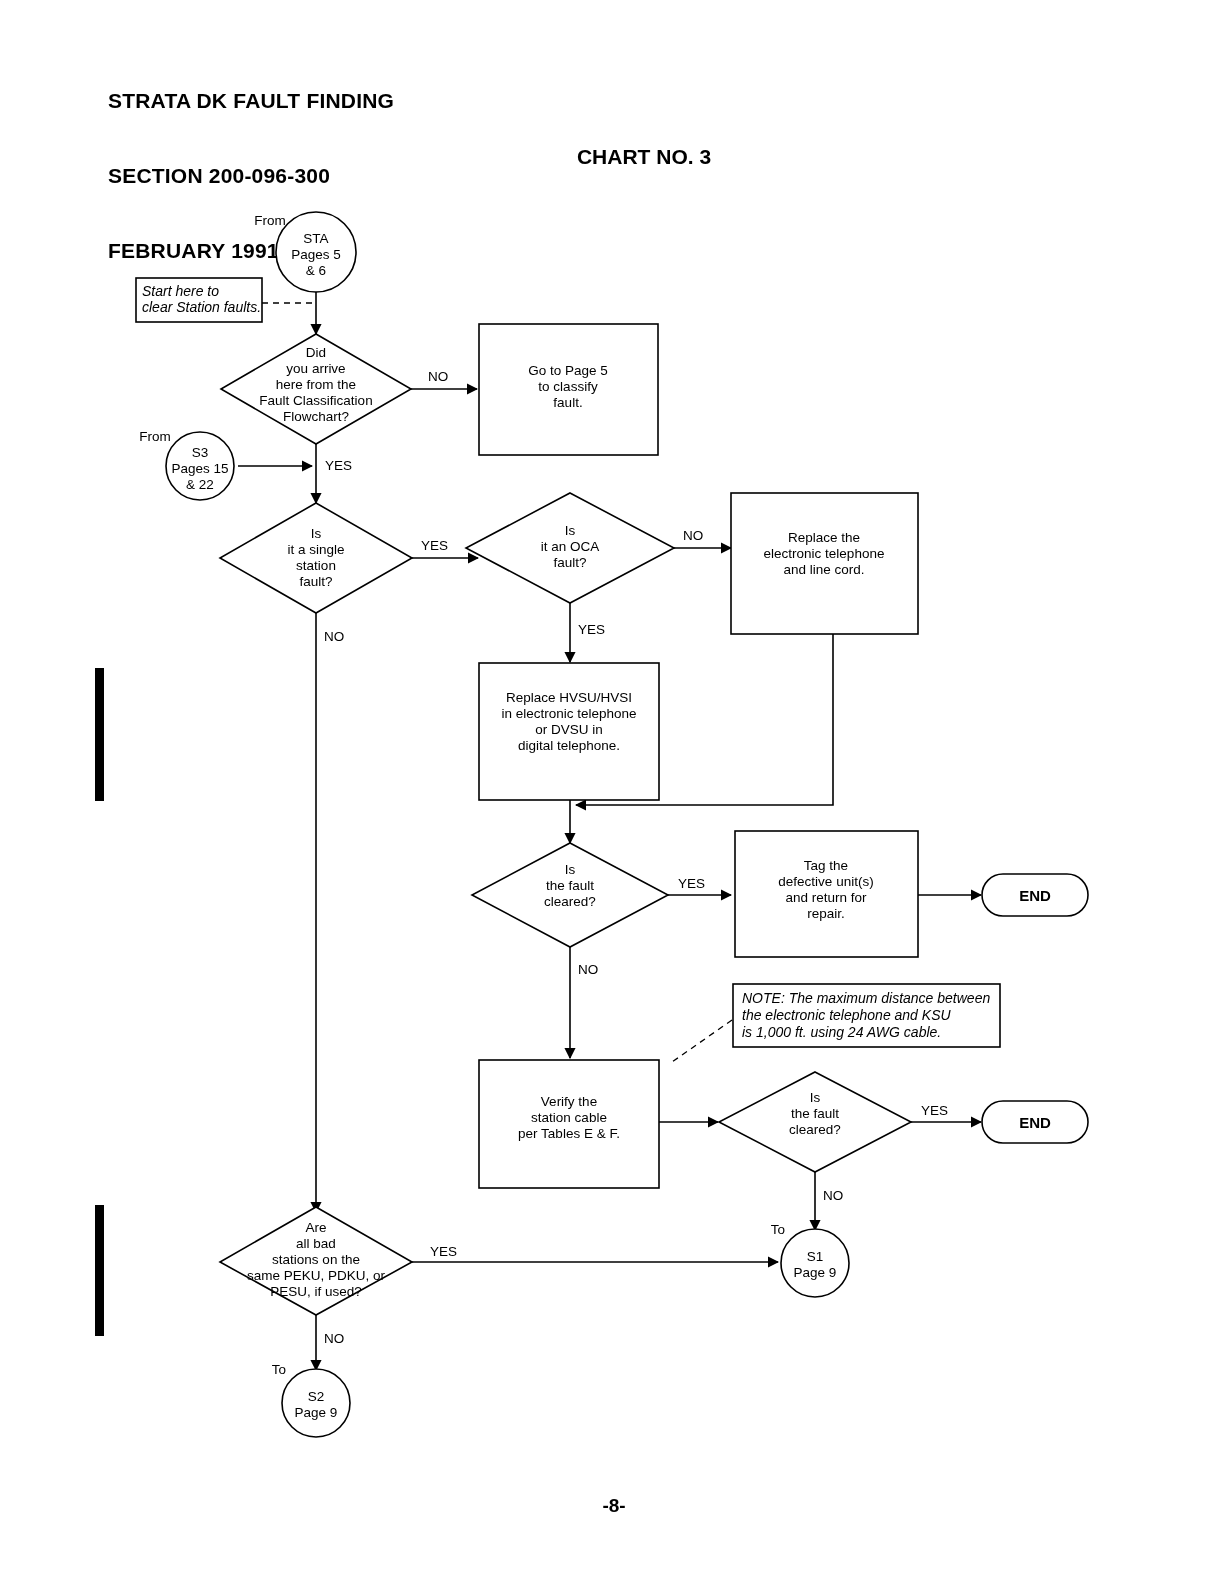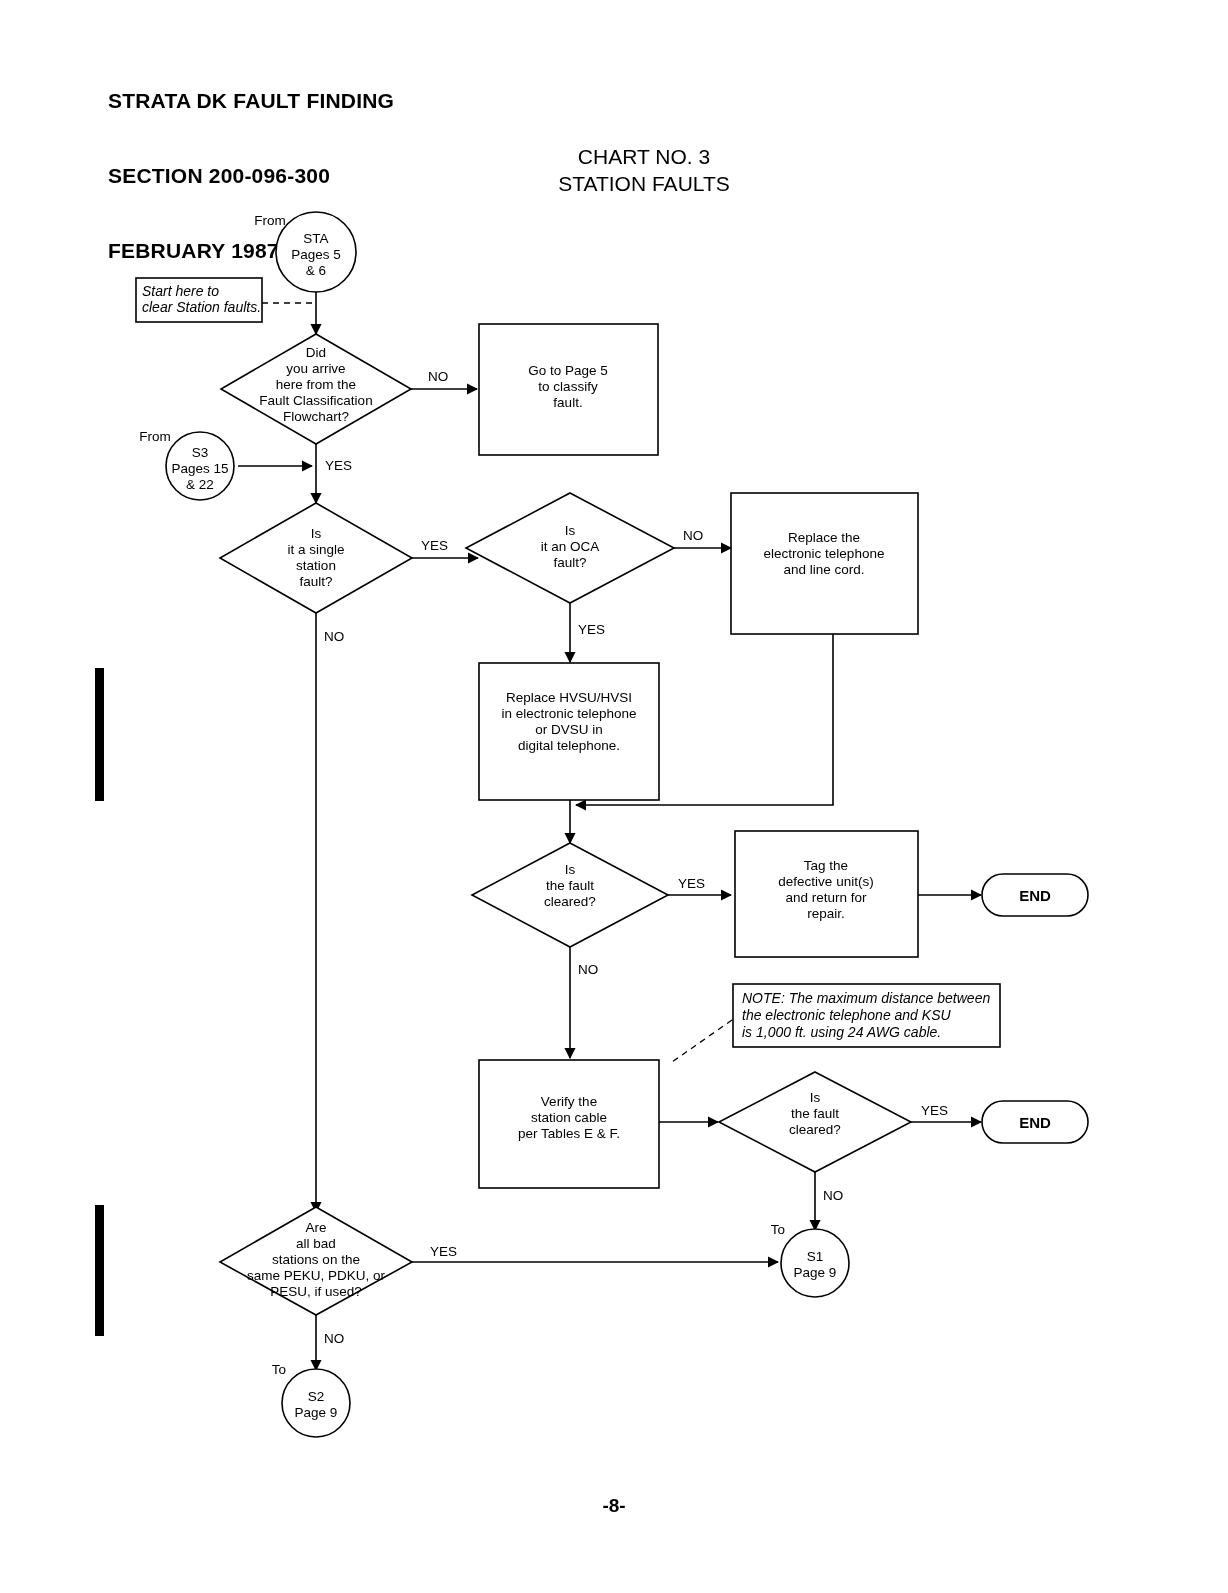--- a/index.html
+++ b/index.html
@@ -33,21 +33,21 @@
     white-space: pre;
   }
   .doc-header div { white-space: pre; }
   .chart-title {
     position: absolute;
     left: 404px;
     top: 143px;
     width: 480px;
     text-align: center;
     font-family: "Liberation Sans", sans-serif;
-    font-weight: normal;
+    font-weight: bold;
     font-size: 21px;
     line-height: 27px;
   }
   .page-number {
     position: absolute;
     left: 0;
     top: 1495px;
     width: 1228px;
     text-align: center;
     font-family: "Liberation Sans", sans-serif;
@@ -94,26 +94,25 @@
   }
 </style>
 </head>
 <body>
 
 <div id="page">
 
   <div class="doc-header">
     <div>STRATA DK FAULT FINDING</div>
     <div>SECTION 200-096-300</div>
-    <div>FEBRUARY 1987</div>
+    <div>FEBRUARY 1991</div>
   </div>
 
   <div class="chart-title">
     <div>CHART NO. 3</div>
-    <div>STATION FAULTS</div>
   </div>
 
   <div class="change-bar" id="cb1"></div>
   <div class="change-bar" id="cb2"></div>
 
   <div class="page-number">-8-</div>
 
   <svg class="flow" viewBox="0 0 1228 1593">
     <defs>
       <marker id="arrow" viewBox="0 0 10 10" refX="9" refY="5" markerWidth="7" markerHeight="7" orient="auto-start-reverse">

